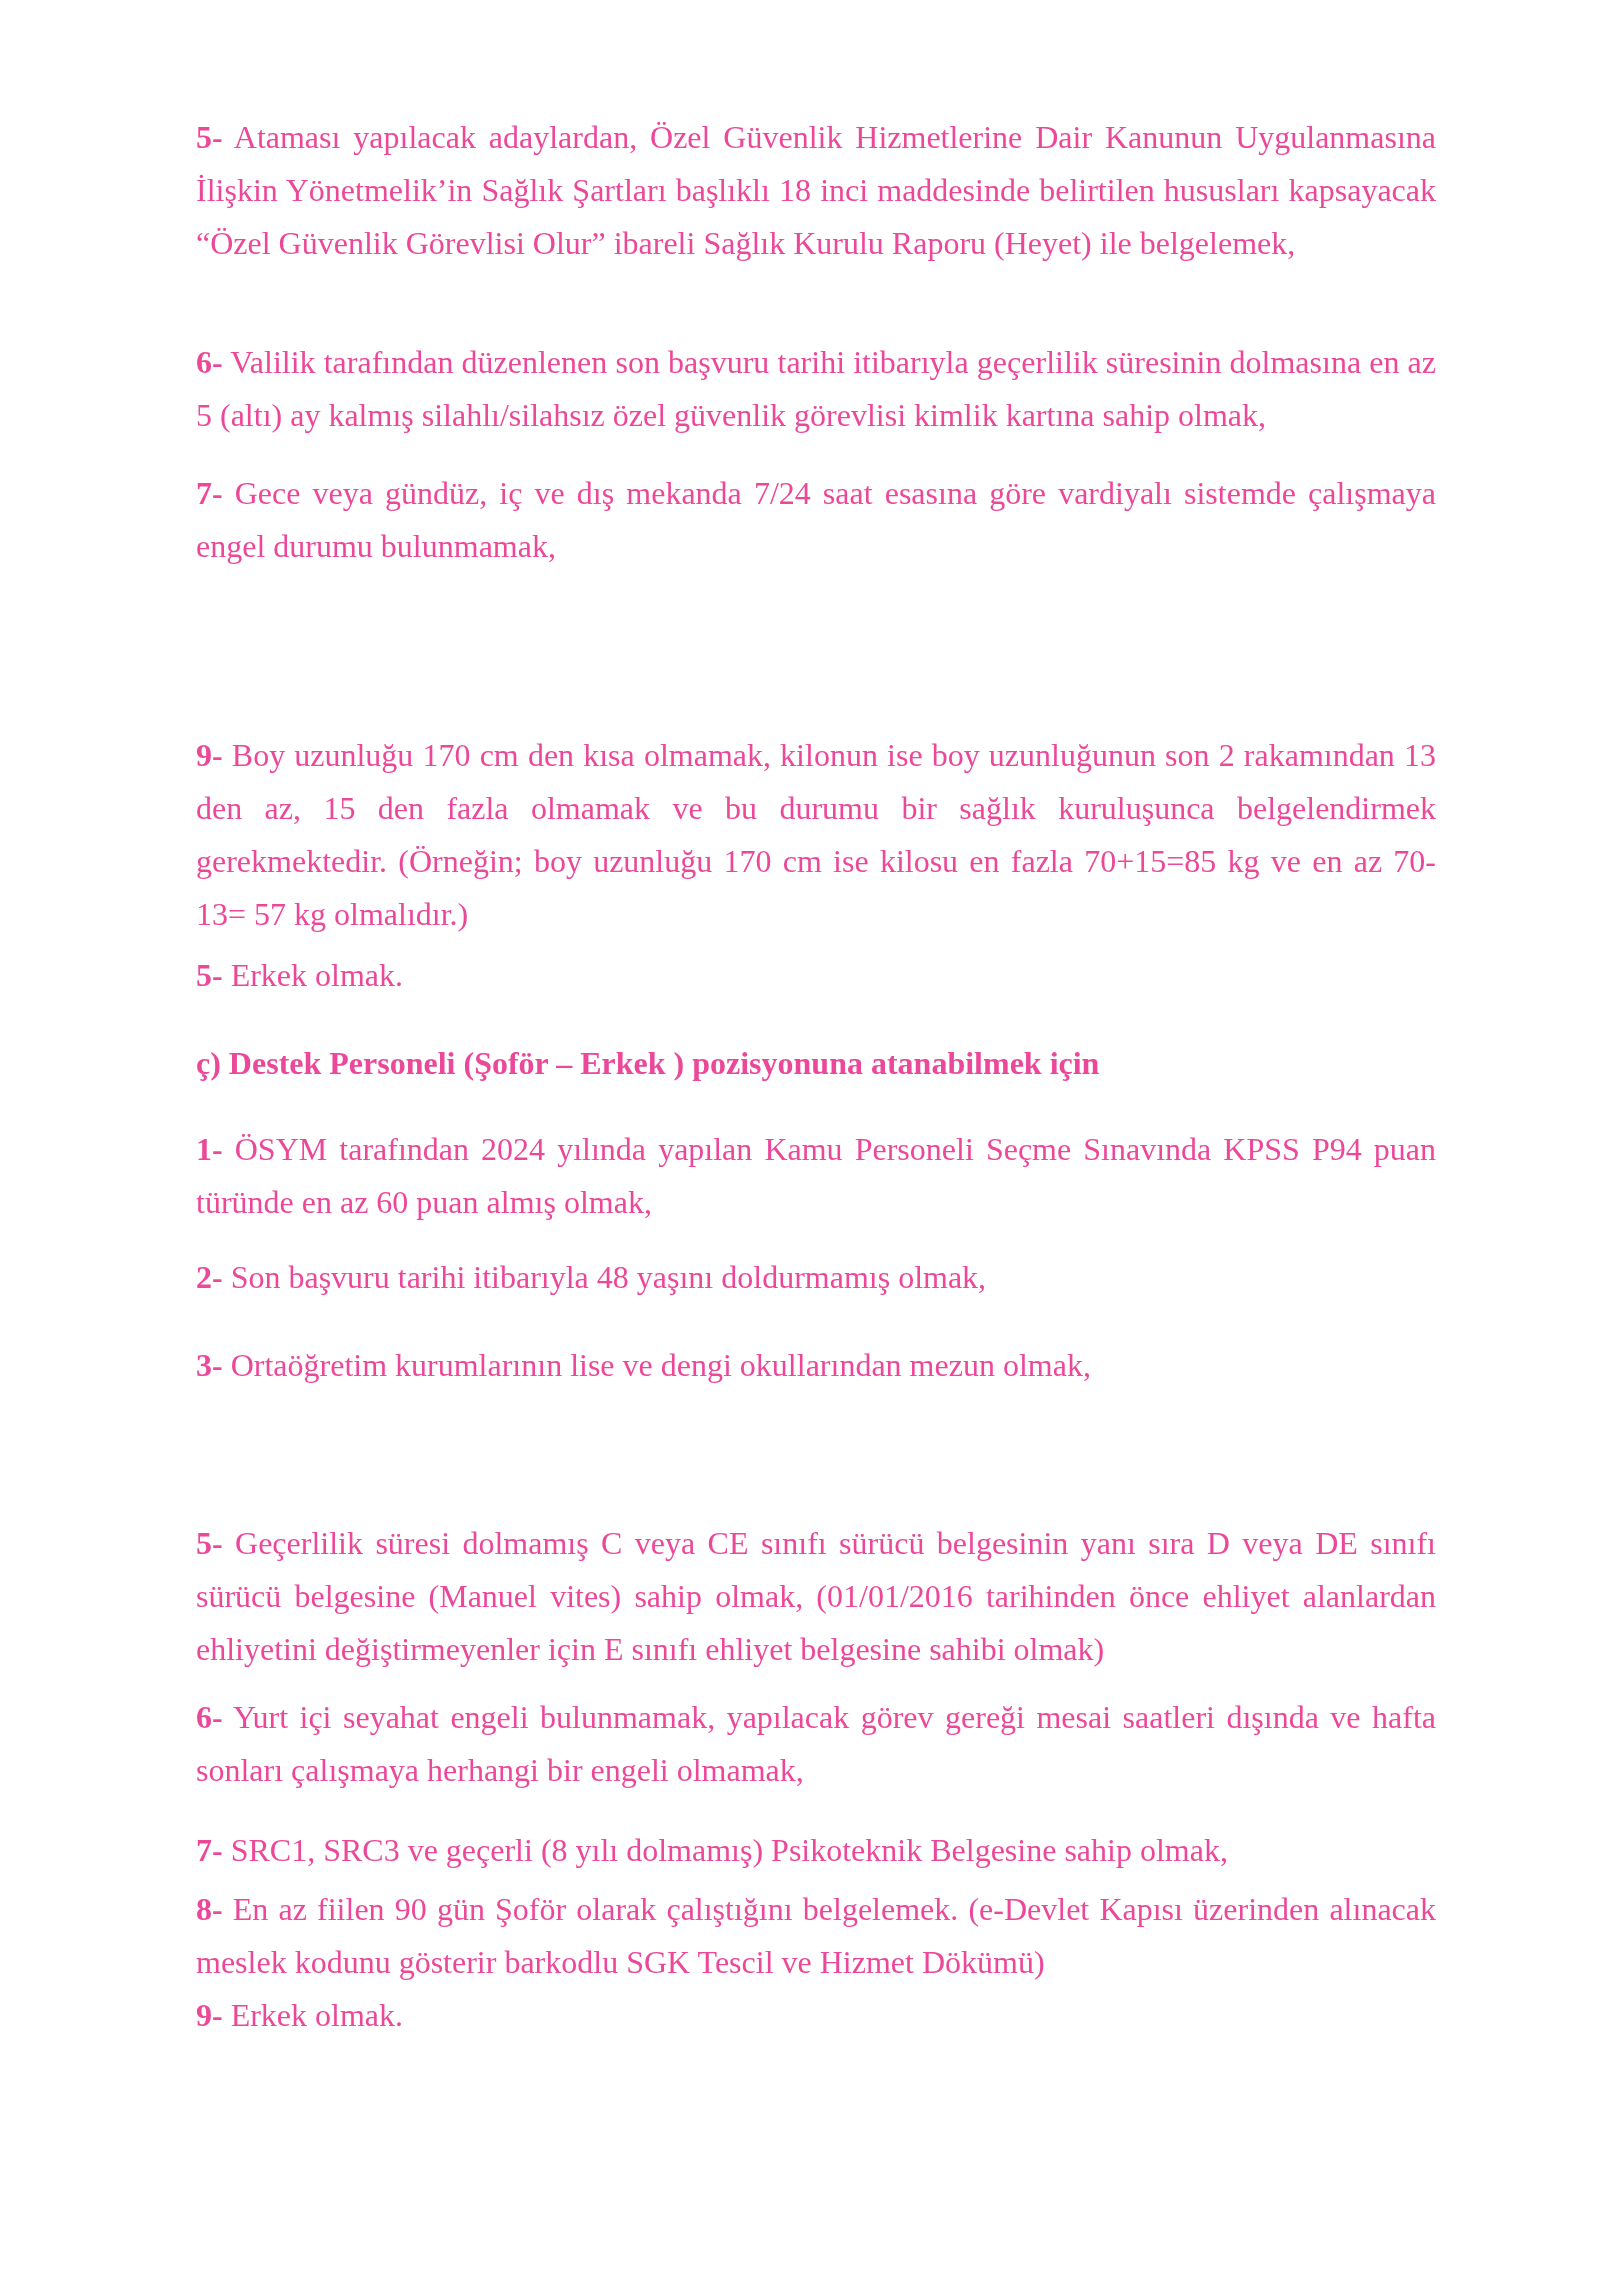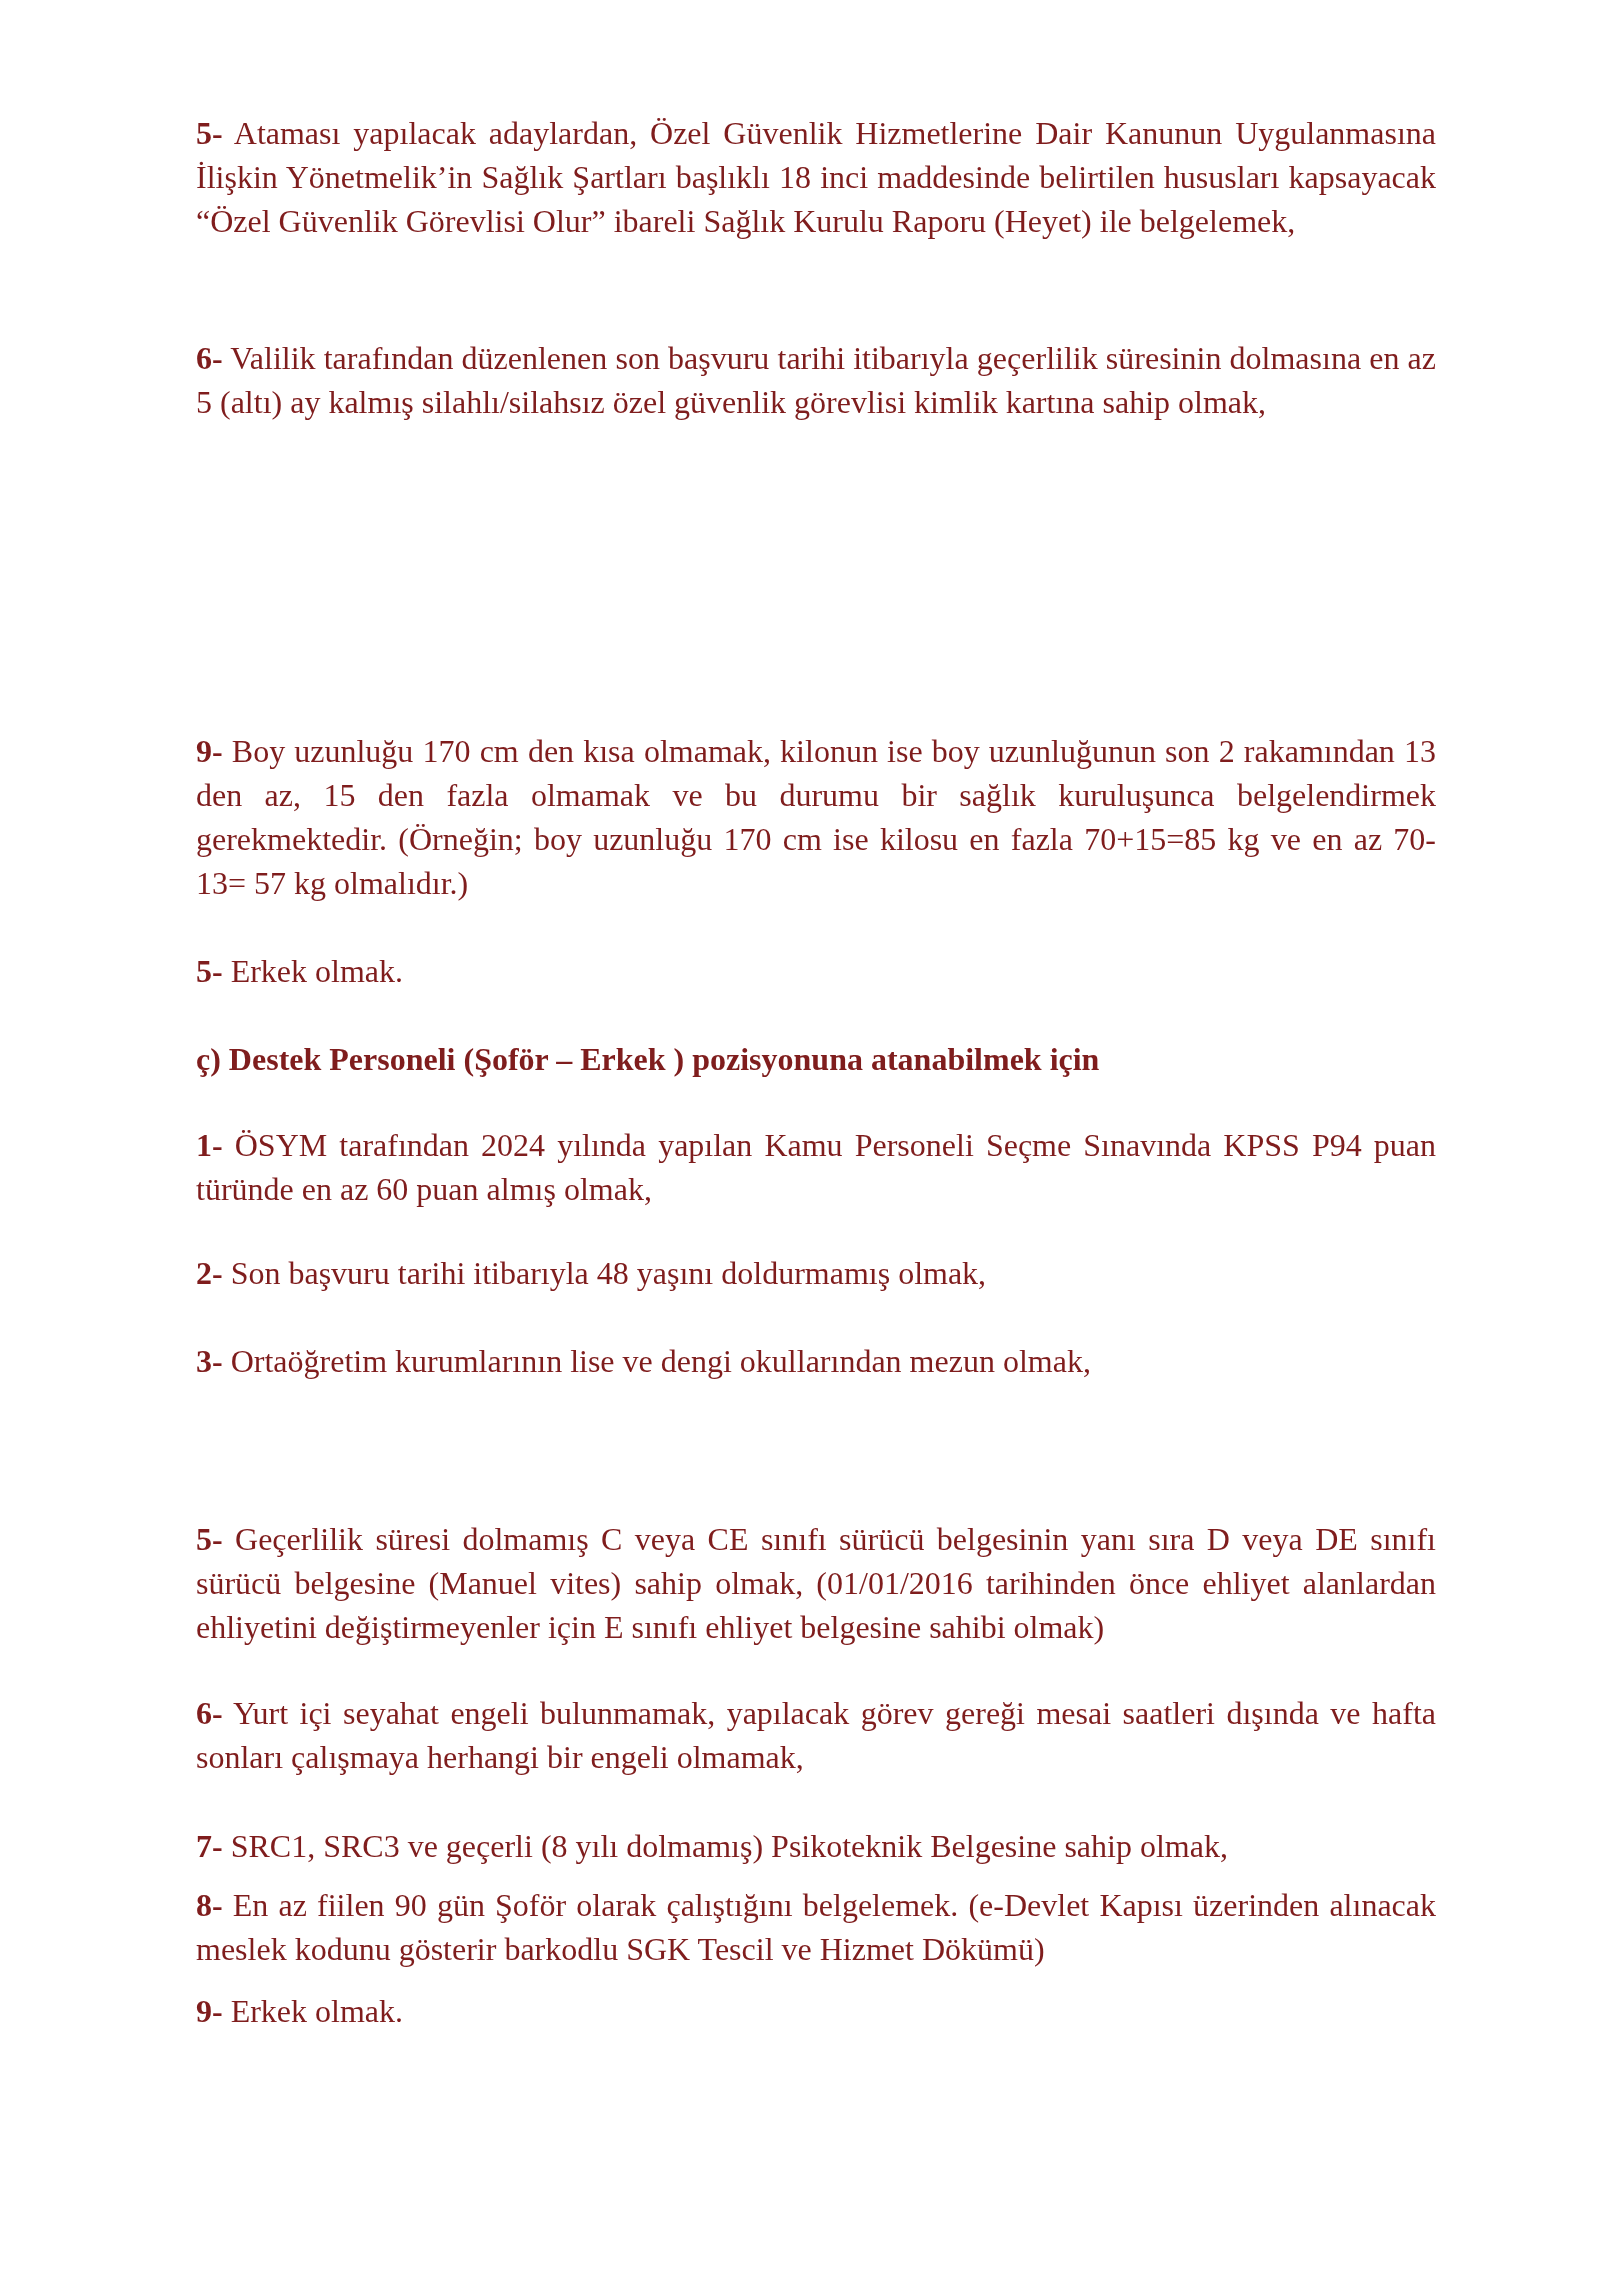--- a/index.html
+++ b/index.html
@@ -1,38 +1,39 @@
 <!DOCTYPE html>
 <html style="font-size:10.5px"><head>
 <meta charset="utf-8">
 <style>
   html, body { margin: 0; padding: 0; background: #ffffff; }
   body { width: 1623px; height: 2295px; position: relative; overflow: hidden; }
   .page {
     position: absolute; left: 0; top: 0; width: 1623px; height: 2295px;
-    background: #ffffff; color: #7f1d1d;
+    background: #ffffff; color: #ec4899;
     font-family: "Liberation Serif", "DejaVu Serif", serif;
-    font-size: 32px; line-height: 44px;
+    font-size: 32px; line-height: 53px;
   }
   .para {
     position: absolute; left: 196px; width: 1240px;
     text-align: justify; margin: 0;
   }
   .num { font-weight: bold; }
   .heading { font-weight: bold; }
 </style>
 </head>
 <body>
 
 <div class="page">
 
   <p class="para" style="top:111px;"><span class="num">5-</span><span> Ataması yapılacak adaylardan, Özel Güvenlik Hizmetlerine Dair Kanunun Uygulanmasına İlişkin Yönetmelik’in Sağlık Şartları başlıklı 18 inci maddesinde belirtilen hususları kapsayacak “Özel Güvenlik Görevlisi Olur” ibareli Sağlık Kurulu Raporu (Heyet) ile belgelemek,</span></p>
 
   <p class="para" style="top:336px;"><span class="num">6-</span><span> Valilik tarafından düzenlenen son başvuru tarihi itibarıyla geçerlilik süresinin dolmasına en az 5 (altı) ay kalmış silahlı/silahsız özel güvenlik görevlisi kimlik kartına sahip olmak,</span></p>
 
+  <p class="para" style="top:467px;"><span class="num">7-</span><span> Gece veya gündüz, iç ve dış mekanda 7/24 saat esasına göre vardiyalı sistemde çalışmaya engel durumu bulunmamak,</span></p>
 
 
   <p class="para" style="top:729px;"><span class="num">9-</span><span> Boy uzunluğu 170 cm den kısa olmamak, kilonun ise boy uzunluğunun son 2 rakamından 13 den az, 15 den fazla olmamak ve bu durumu bir sağlık kuruluşunca belgelendirmek gerekmektedir. (Örneğin; boy uzunluğu 170 cm ise kilosu en fazla 70+15=85 kg ve en az 70-13= 57 kg olmalıdır.)</span></p>
 
   <p class="para" style="top:949px;"><span class="num">5-</span><span> Erkek olmak.</span></p>
 
   <p class="para heading" style="top:1037px;">ç) Destek Personeli (Şoför – Erkek ) pozisyonuna atanabilmek için</p>
 
   <p class="para" style="top:1123px;"><span class="num">1-</span><span> ÖSYM tarafından 2024 yılında yapılan Kamu Personeli Seçme Sınavında KPSS P94 puan türünde en az 60 puan almış olmak,</span></p>
 

